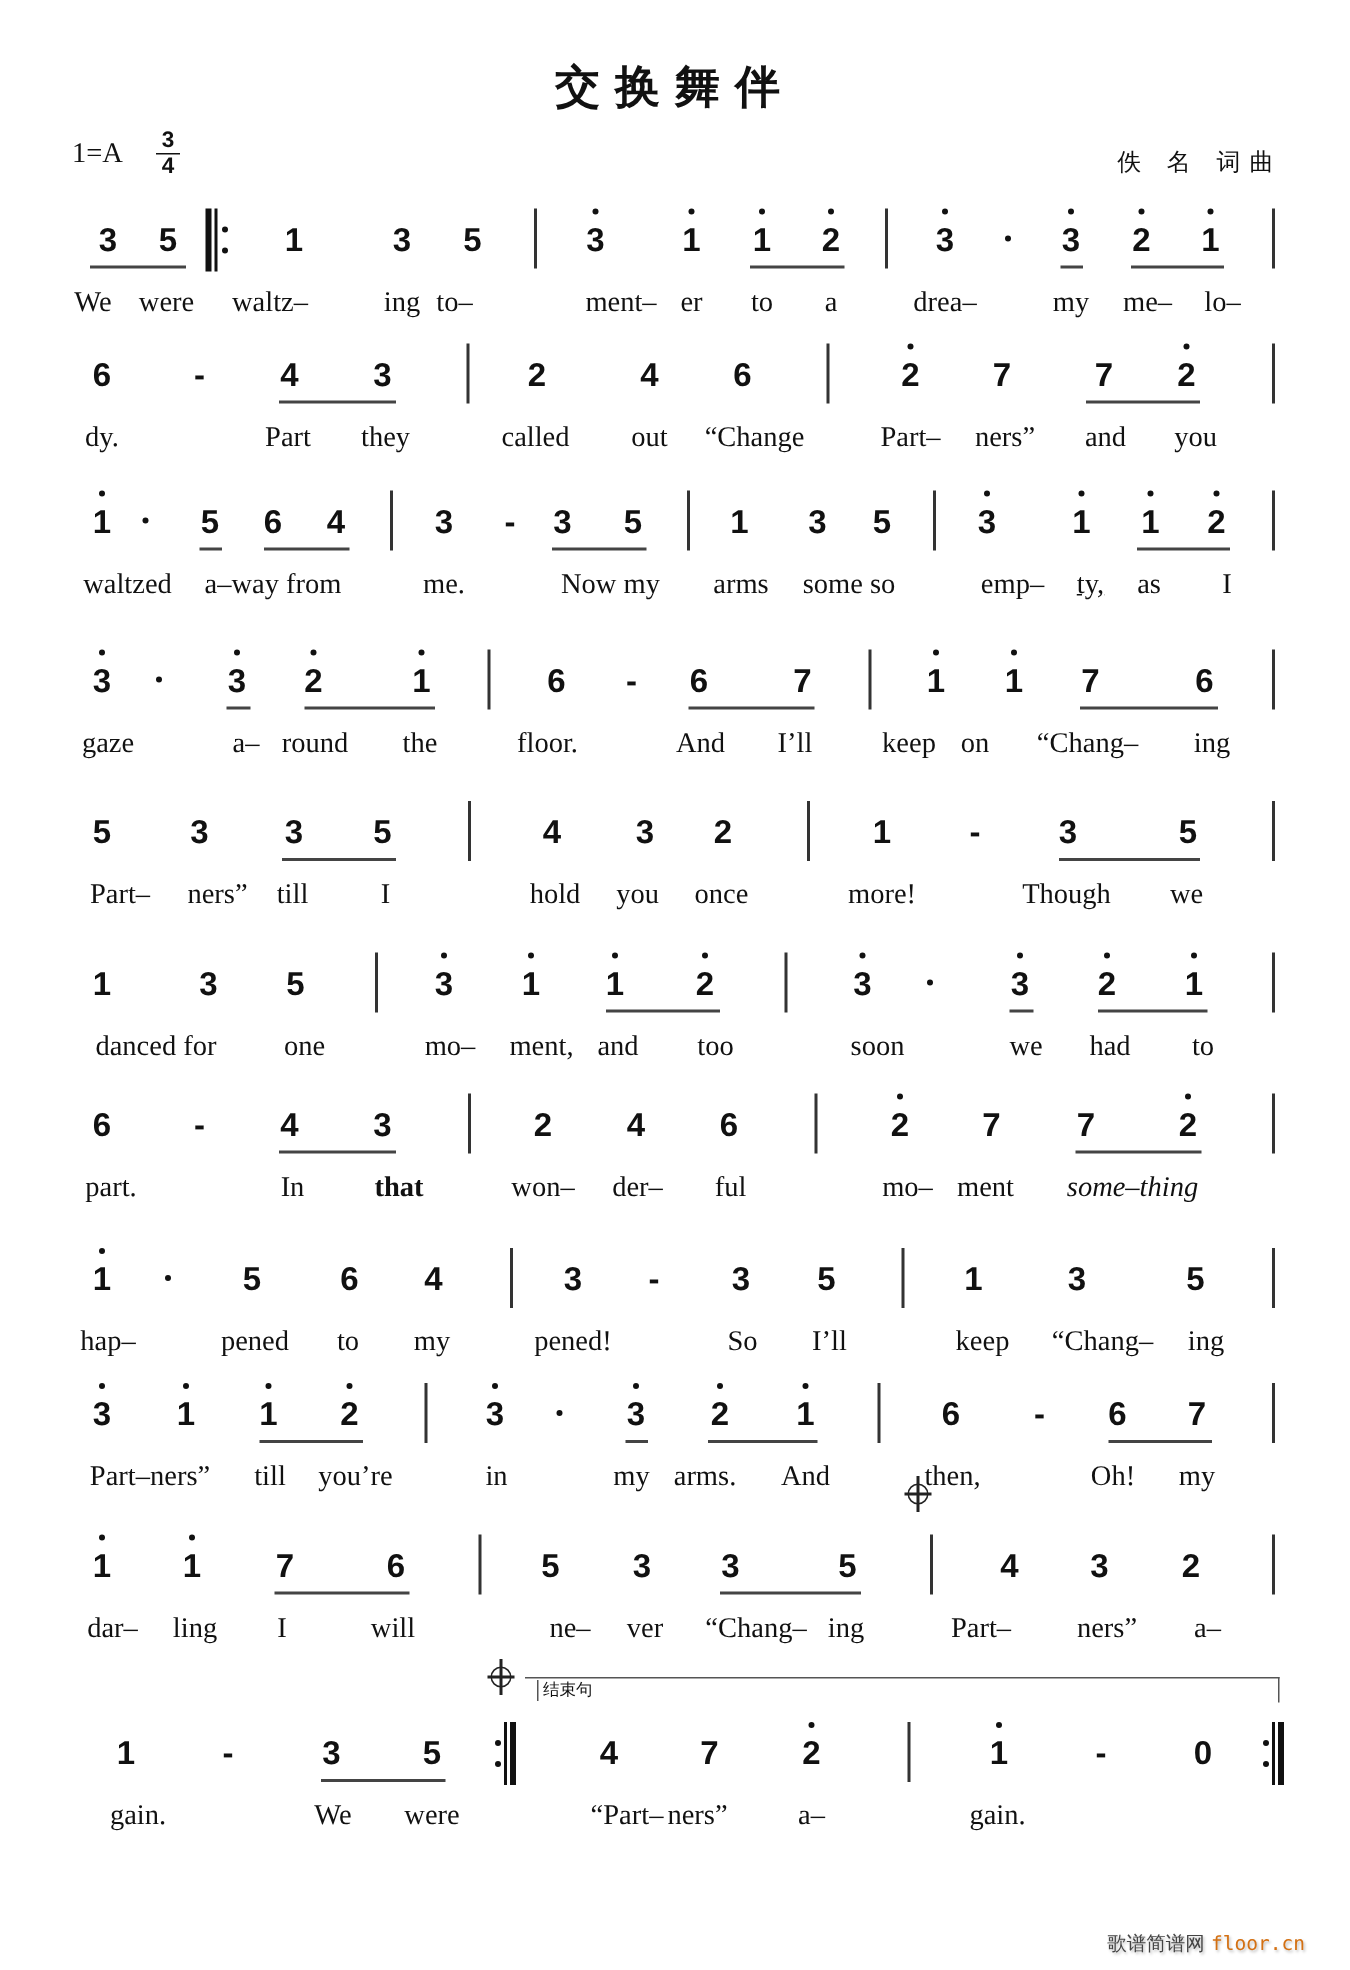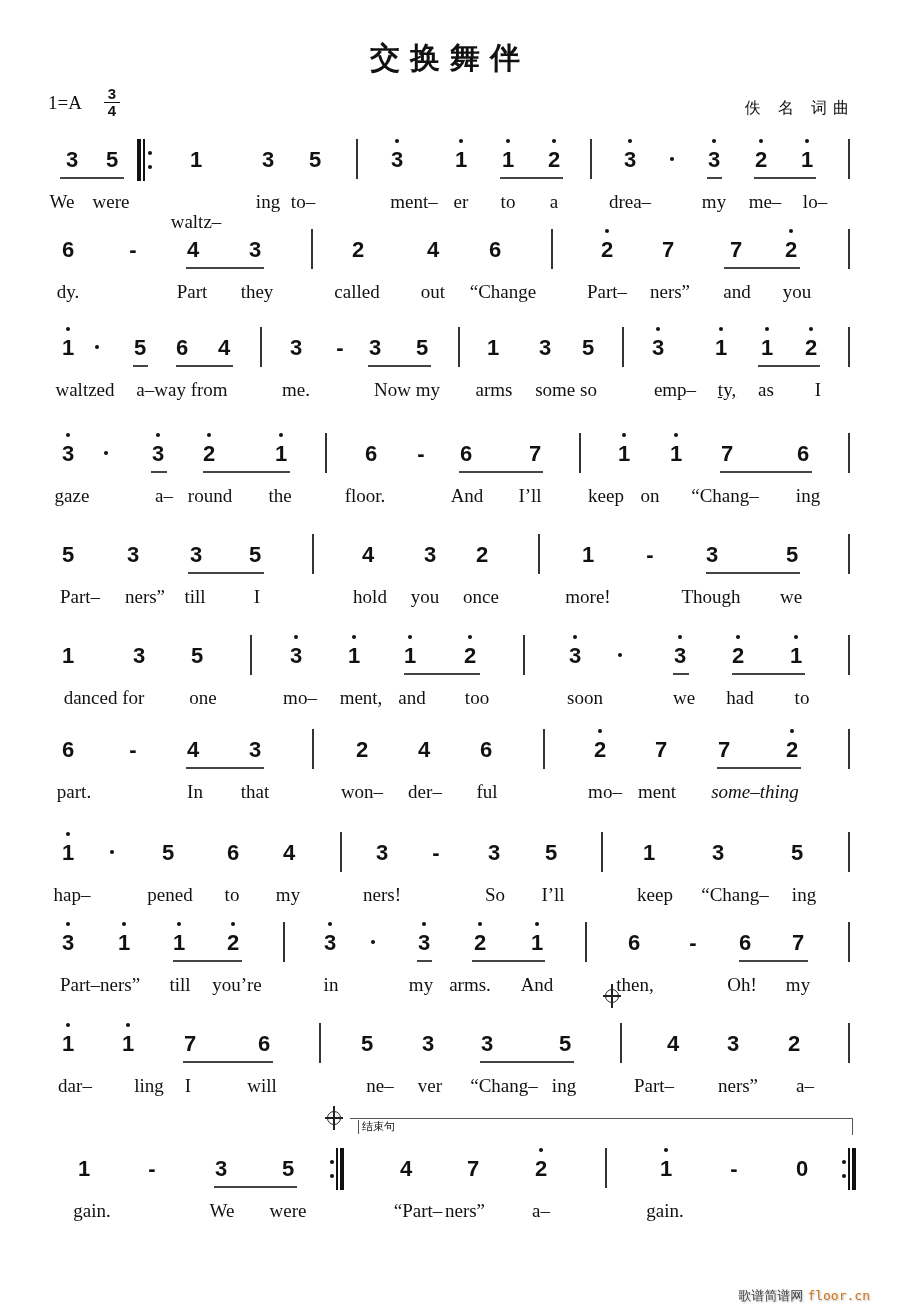--- a/index.html
+++ b/index.html
@@ -62,21 +62,21 @@
       <div class="aug" style="left: 672px;"></div>
       <div class="beam" style="left: 60px; width: 64px;"></div>
       <div class="beam" style="left: 500px; width: 63px;"></div>
       <div class="beam" style="left: 707px; width: 15px;"></div>
       <div class="beam" style="left: 754px; width: 62px;"></div>
       <div class="bar" style="left: 356px;"></div>
       <div class="bar" style="left: 590px;"></div>
       <div class="bar" style="left: 848px;"></div>
       <div class="lyric" style="left: 62px;">We</div>
       <div class="lyric" style="left: 111px;">were</div>
-      <div class="lyric" style="left: 196px; margin-top: 20px;">waltz–</div>
+      <div class="lyric" style="left: 180px;">waltz–</div>
       <div class="lyric" style="left: 268px;">ing</div>
       <div class="lyric" style="left: 303px;">to–</div>
       <div class="lyric" style="left: 414px;">ment–</div>
       <div class="lyric" style="left: 461px;">er</div>
       <div class="lyric" style="left: 508px;">to</div>
       <div class="lyric" style="left: 554px;">a</div>
       <div class="lyric" style="left: 630px;">drea–</div>
       <div class="lyric" style="left: 714px;">my</div>
       <div class="lyric" style="left: 765px;">me–</div>
       <div class="lyric" style="left: 815px;">lo–</div>
@@ -254,21 +254,21 @@
       <div class="note" style="left: 661px;">7</div>
       <div class="note" style="left: 724px;">7</div>
       <div class="note" style="left: 792px;">2<div class="dot"></div></div>
       <div class="beam" style="left: 186px; width: 78px;"></div>
       <div class="beam" style="left: 717px; width: 84px;"></div>
       <div class="bar" style="left: 312px;"></div>
       <div class="bar" style="left: 543px;"></div>
       <div class="bar" style="left: 848px;"></div>
       <div class="lyric" style="left: 74px;">part.</div>
       <div class="lyric" style="left: 195px;">In</div>
-      <div class="lyric" style="left: 255px;">that</div>
+      <div class="lyric" style="left: 266px; font-weight: bold;">that</div>
       <div class="lyric" style="left: 362px;">won–</div>
       <div class="lyric" style="left: 425px;">der–</div>
       <div class="lyric" style="left: 487px;">ful</div>
       <div class="lyric" style="left: 605px;">mo–</div>
       <div class="lyric" style="left: 657px;">ment</div>
       <div class="lyric" style="left: 755px; font-style: italic;">some–thing</div>
     </div>
     <div class="row" style="top: 838px;">
       <div class="note" style="left: 68px;">1<div class="dot"></div></div>
       <div class="aug" style="left: 112px;"></div>
@@ -282,21 +282,21 @@
       <div class="note" style="left: 649px;">1</div>
       <div class="note" style="left: 718px;">3</div>
       <div class="note" style="left: 797px;">5</div>
       <div class="bar" style="left: 340px;"></div>
       <div class="bar" style="left: 601px;"></div>
       <div class="bar" style="left: 848px;"></div>
       <div class="lyric" style="left: 72px;">hap–</div>
       <div class="lyric" style="left: 170px;">pened</div>
       <div class="lyric" style="left: 232px;">to</div>
       <div class="lyric" style="left: 288px;">my</div>
-      <div class="lyric" style="left: 382px;">ners!</div>
+      <div class="lyric" style="left: 382px;">pened!</div>
       <div class="lyric" style="left: 495px;">So</div>
       <div class="lyric" style="left: 553px;">I’ll</div>
       <div class="lyric" style="left: 655px;">keep</div>
       <div class="lyric" style="left: 735px;">“Chang–</div>
       <div class="lyric" style="left: 804px;">ing</div>
     </div>
     <div class="row" style="top: 928px;">
       <div class="note" style="left: 68px;">3<div class="dot"></div></div>
       <div class="note" style="left: 124px;">1<div class="dot"></div></div>
       <div class="note" style="left: 179px;">1<div class="dot"></div></div>
@@ -339,21 +339,21 @@
       <div class="note" style="left: 565px;">5</div>
       <div class="note" style="left: 673px;">4</div>
       <div class="note" style="left: 733px;">3</div>
       <div class="note" style="left: 794px;">2</div>
       <div class="beam" style="left: 183px; width: 90px;"></div>
       <div class="beam" style="left: 480px; width: 94px;"></div>
       <div class="bar" style="left: 319px;"></div>
       <div class="bar" style="left: 620px;"></div>
       <div class="bar" style="left: 848px;"></div>
       <div class="lyric" style="left: 75px;">dar–</div>
-      <div class="lyric" style="left: 130px; margin-left: 19px;">ling</div>
+      <div class="lyric" style="left: 130px;">ling</div>
       <div class="lyric" style="left: 188px;">I</div>
       <div class="lyric" style="left: 262px;">will</div>
       <div class="lyric" style="left: 380px;">ne–</div>
       <div class="lyric" style="left: 430px;">ver</div>
       <div class="lyric" style="left: 504px;">“Chang–</div>
       <div class="lyric" style="left: 564px;">ing</div>
       <div class="lyric" style="left: 654px;">Part–</div>
       <div class="lyric" style="left: 738px;">ners”</div>
       <div class="lyric" style="left: 805px;">a–</div>
     </div>

